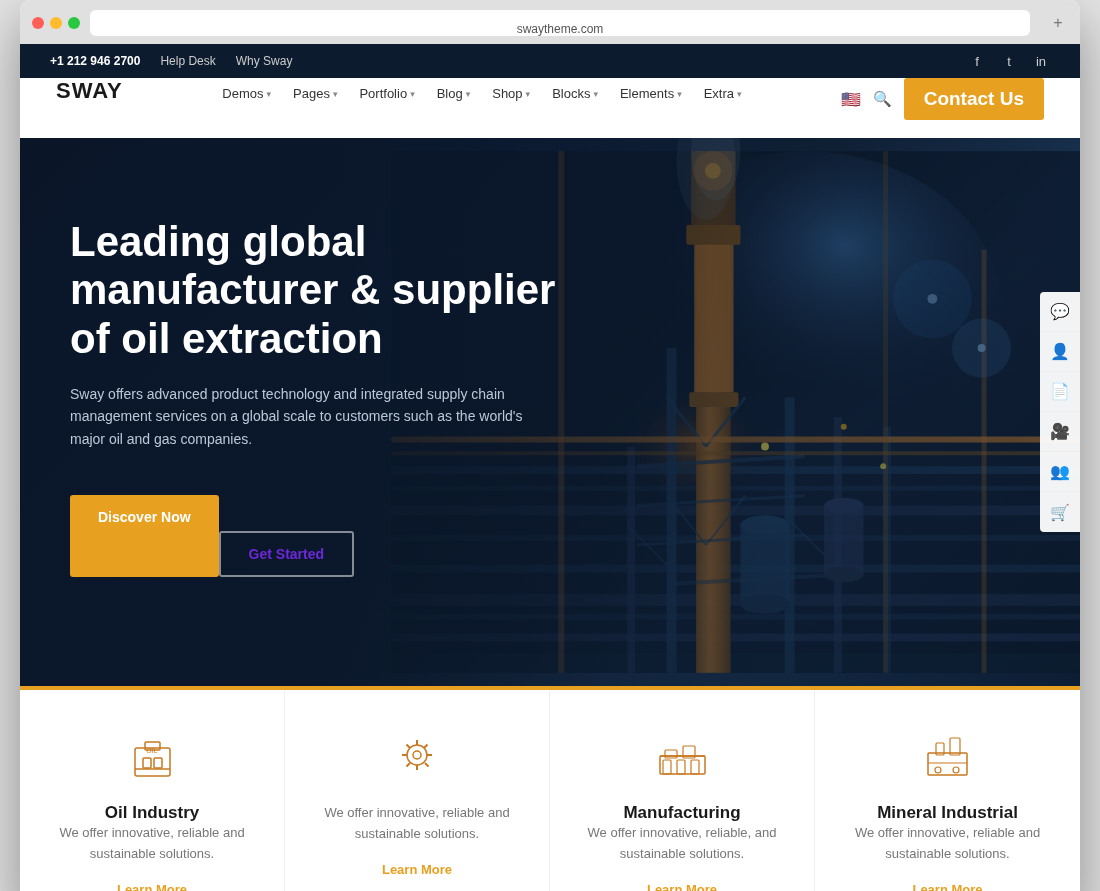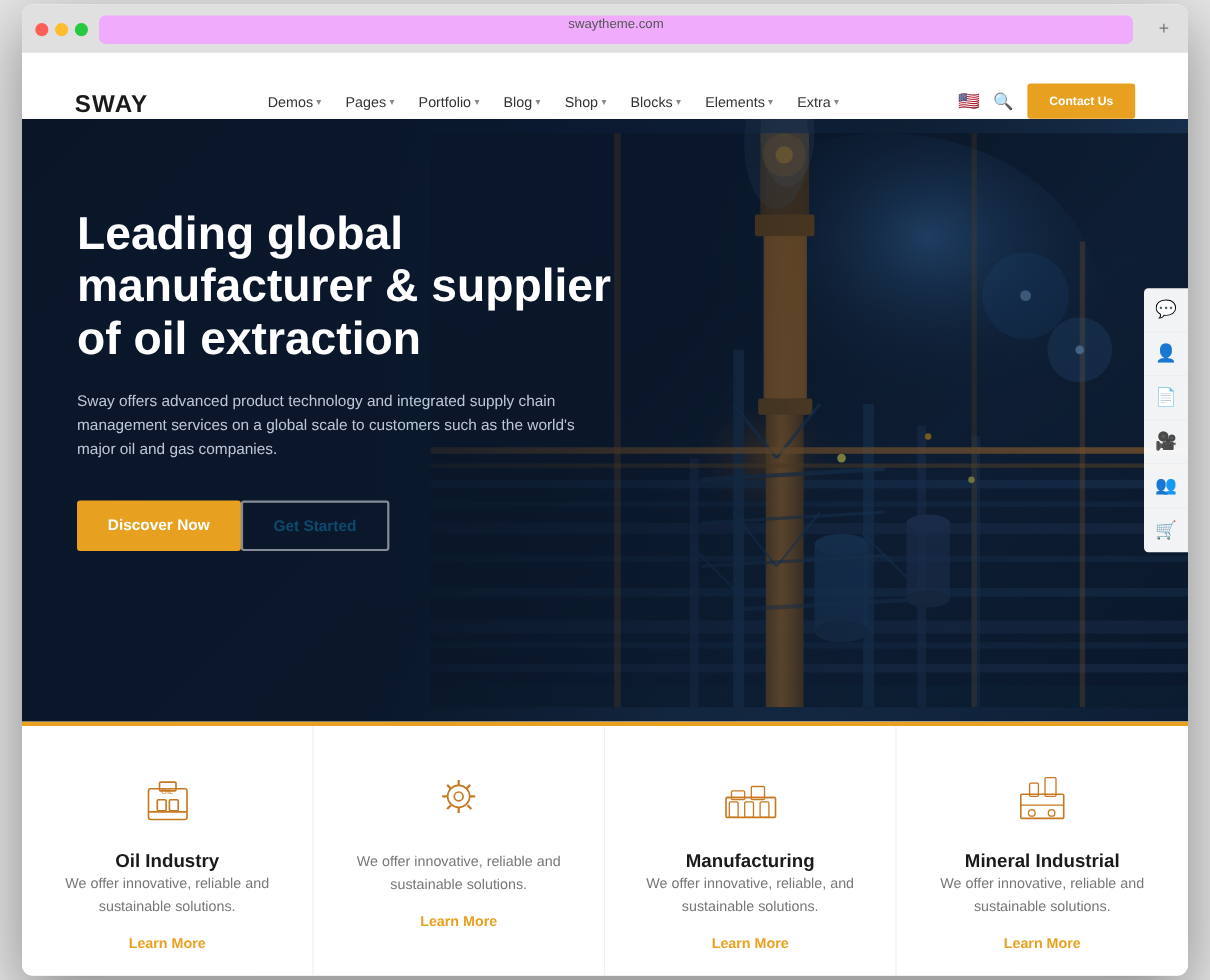--- a/index.html
+++ b/index.html
@@ -20,25 +20,25 @@
       align-items: center;
       gap: 10px;
     }
     .traffic-lights { display: flex; gap: 6px; align-items: center; }
     .traffic-light { width: 12px; height: 12px; border-radius: 50%; }
     .tl-red { background: #ff5f57; }
     .tl-yellow { background: #febc2e; }
     .tl-green { background: #28c840; }
     .url-bar {
       flex: 1;
-      background: #f0abfc;
+      background: #ffffff;
       border-radius: 6px;
       height: 26px;
       display: flex;
-      align-items: flex-start;
+      align-items: flex-end;
       justify-content: center;
       font-size: 12px;
       color: #555;
     }
     .browser-new-tab { margin-left: 8px; width: 20px; height: 20px; display: flex; align-items: center; justify-content: center; font-size: 16px; color: #777; cursor: pointer; }
 
     
     .website { position: relative; overflow: hidden; }
 
     
@@ -52,23 +52,23 @@
       justify-content: space-between;
     }
     .top-bar-left { display: flex; gap: 20px; align-items: center; }
     .top-bar-right { display: flex; gap: 14px; align-items: center; }
     .top-bar-phone { color: #fff; font-weight: 600; }
     .social-icon { width: 18px; height: 18px; display: flex; align-items: center; justify-content: center; color: #ccc; font-size: 13px; cursor: pointer; }
 
     
     .main-nav {
       background: #fff;
-      padding: 0 48px;
-      display: flex;
-      align-items: flex-end;
+      padding: 0 36px;
+      display: flex;
+      align-items: flex-start;
       justify-content: space-between;
       height: 60px;
       position: relative;
       z-index: 10;
     }
     .logo {
       font-size: 22px;
       font-weight: 900;
       color: #1a1a1a;
       letter-spacing: 1px;
@@ -86,21 +86,21 @@
     }
     .nav-chevron { font-size: 9px; color: #888; }
     .nav-right { display: flex; align-items: center; gap: 12px; }
     .flag-icon { font-size: 16px; }
     .search-icon-btn { font-size: 15px; color: #333; cursor: pointer; }
     .contact-btn {
       background: #e8a020;
       color: #fff;
       padding: 10px 20px;
       border-radius: 3px;
-      font-size: 11px;
+      font-size: 19px;
       font-weight: 600;
       cursor: pointer;
       white-space: nowrap;
     }
 
     
     .hero {
       position: relative;
       height: 548px;
       overflow: hidden;
@@ -134,42 +134,43 @@
       font-size: 42px;
       font-weight: 900;
       color: #fff;
       line-height: 1.15;
       margin-bottom: 20px;
     }
     .hero-desc {
       font-size: 14px;
       color: #bbc8d8;
       line-height: 1.6;
-      margin-bottom: 35px;
+      margin-bottom: 45px;
       max-width: 480px;
     }
     .hero-buttons { display: flex; }
     .btn-discover {
       background: #e8a020;
       color: #fff;
       padding: 14px 28px;
       border-radius: 3px;
       font-size: 14px;
       font-weight: 600;
       cursor: pointer;
     }
     .btn-started {
       background: transparent;
-      color: #0c4a6e;
+      color: #6d28d9;
       padding: 13px 28px;
       border-radius: 3px;
       font-size: 14px;
       font-weight: 600;
       cursor: pointer;
       border: 2px solid rgba(255,255,255,0.5);
+      margin-top: 36px;
     }
 
     
     .side-widgets {
       position: absolute;
       right: 0;
       top: 50%;
       transform: translateY(-50%);
       background: rgba(255,255,255,0.95);
       display: flex;
@@ -243,20 +244,32 @@
       <div class="traffic-light tl-green"></div>
     </div>
     <div class="url-bar">
       <span>swaytheme.com</span>
     </div>
     <div class="browser-new-tab">+</div>
   </div>
 
   <div class="website">
 
+    <div class="top-bar">
+      <div class="top-bar-left">
+        <span class="top-bar-phone">+1 212 946 2700</span>
+        <span>Help Desk</span>
+        <span>Why Sway</span>
+      </div>
+      <div class="top-bar-right">
+        <div class="social-icon">f</div>
+        <div class="social-icon">t</div>
+        <div class="social-icon">in</div>
+      </div>
+    </div>
 
     <div class="main-nav">
       <div class="logo">SWAY</div>
       <div class="nav-links">
         <div class="nav-item">
           <span>Demos</span>
           <span class="nav-chevron">▾</span>
         </div>
         <div class="nav-item">
           <span>Pages</span>

